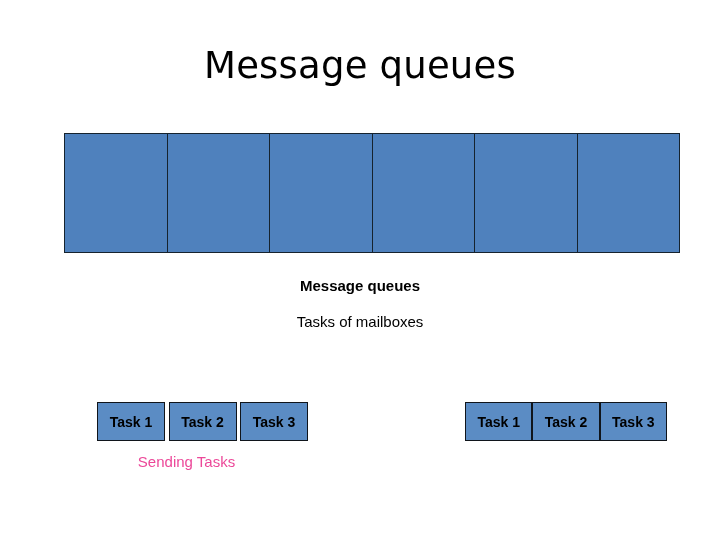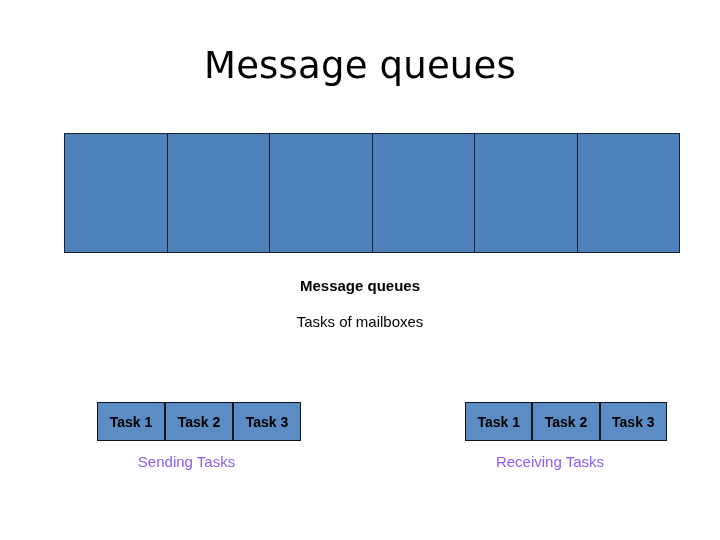--- a/index.html
+++ b/index.html
@@ -86,21 +86,21 @@
     position: absolute;
     top: 402px;
   }
   #sending-group  { left: 65px;  width: 243px; }
   #receiving-group{ left: 433px; width: 234px; }
 
   .task-row {
     position: relative;
     height: 39px;
     display: flex;
-    justify-content: flex-start;
+    justify-content: space-between;
     padding-left: 32px;
   }
   .task-box {
     width: 68px;
     height: 39px;
     box-sizing: border-box;
     background: #5b8cc4;
     border: 1.6px solid #10151b;
     display: flex;
     align-items: center;
@@ -113,21 +113,21 @@
     white-space: nowrap;
   }
 
   .group-caption {
     position: absolute;
     top: 452px;
     font-family: "Liberation Sans", sans-serif;
     font-size: 15px;
     font-weight: 400;
     line-height: 20px;
-    color: #8b5cf6;
+    color: #ec4899;
     white-space: nowrap;
     text-align: center;
   }
   #sending-caption   { left: 65px;  width: 243px; }
   #receiving-caption { left: 433px; width: 234px; }
 </style>
 </head>
 <body>
 
 <div id="slide">
@@ -158,15 +158,14 @@
   <div class="group-caption" id="sending-caption">Sending Tasks</div>
 
   <div class="task-group" id="receiving-group">
     <div class="task-row">
       <div class="task-box">Task 1</div>
       <div class="task-box">Task 2</div>
       <div class="task-box">Task 3</div>
     </div>
   </div>
 
-  <div class="group-caption" id="receiving-caption">Receiving Tasks</div>
 
 </div>
 
 </body></html>

